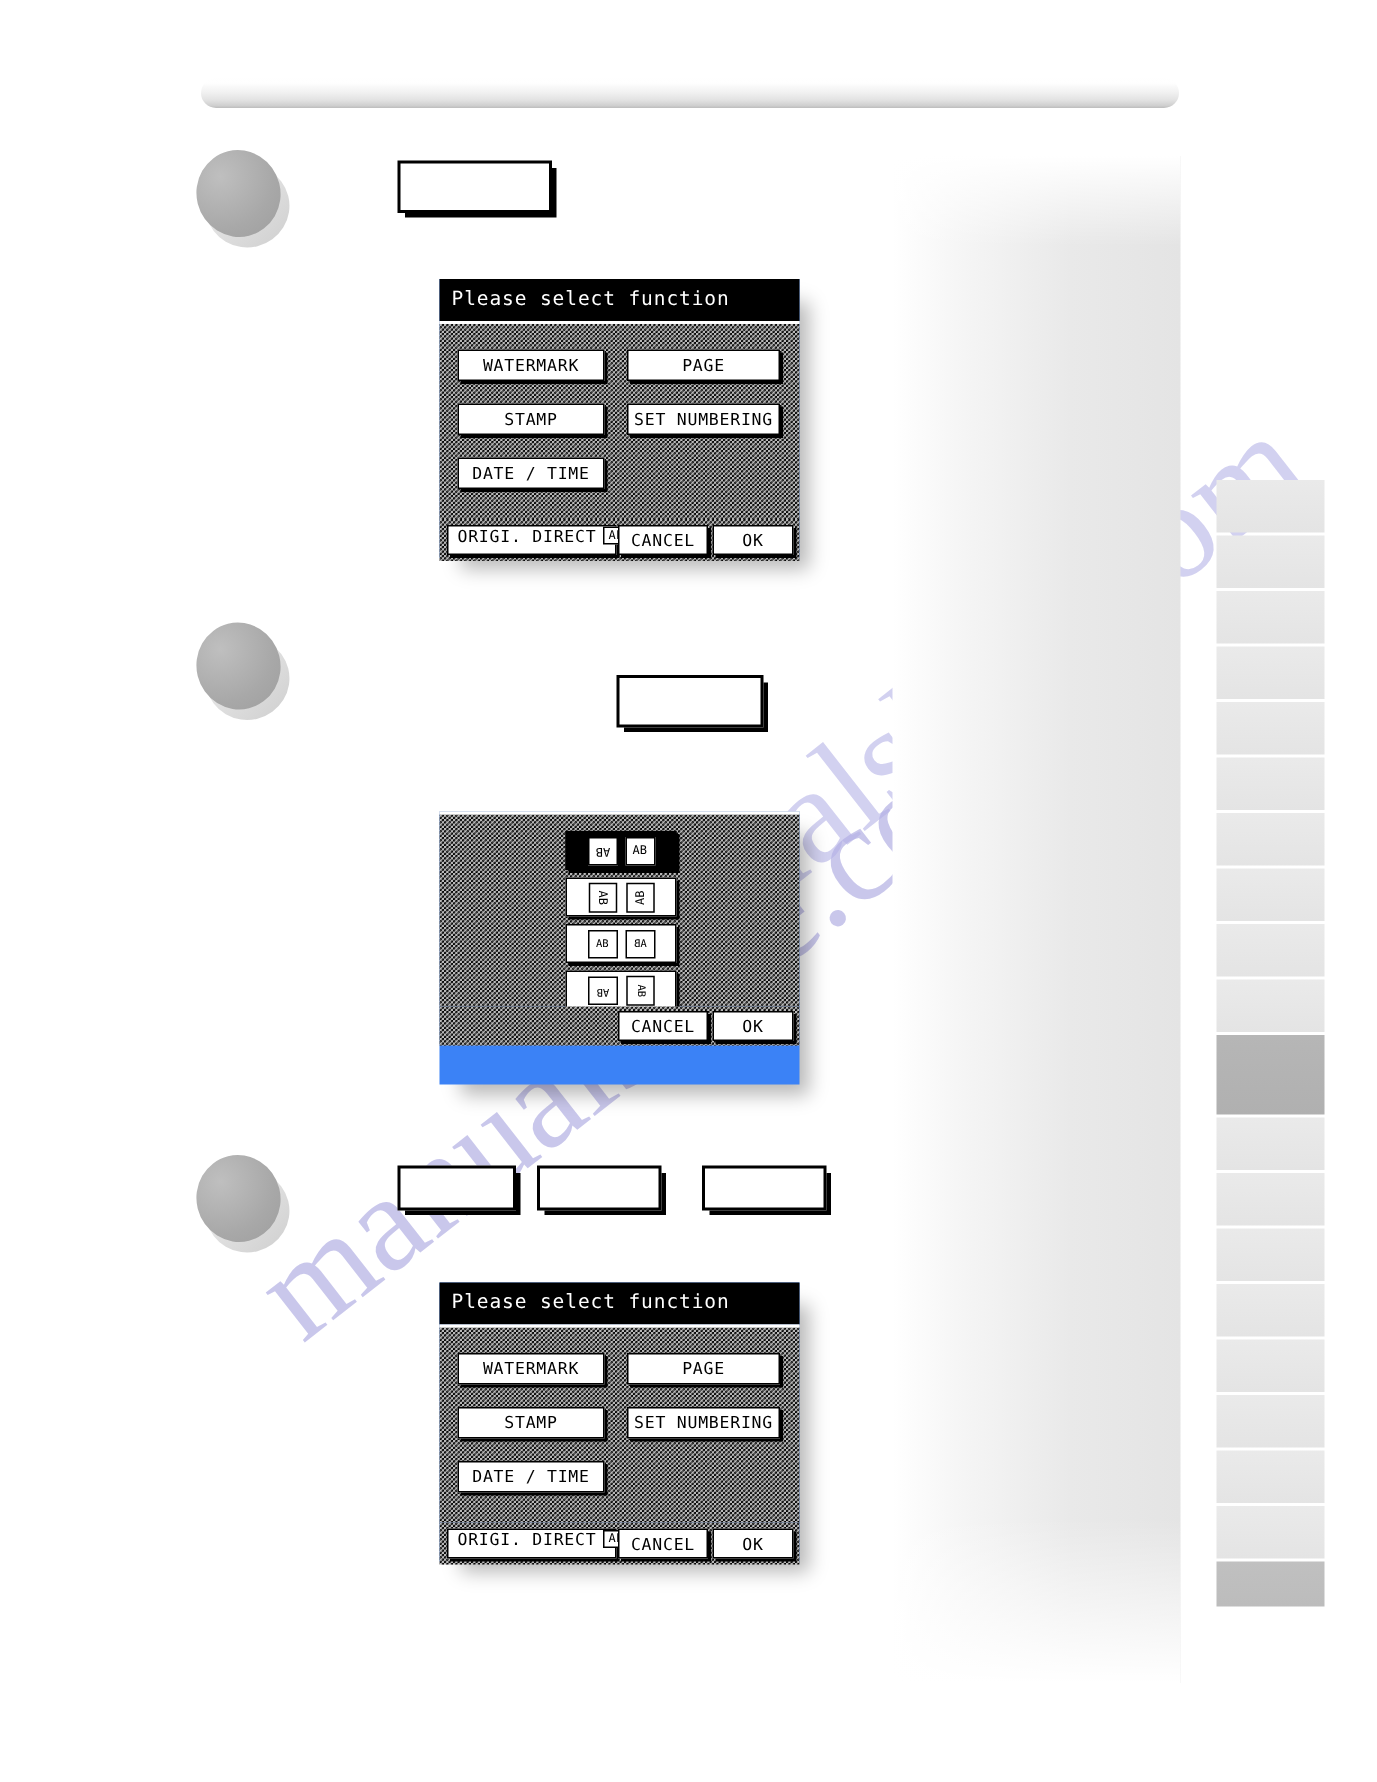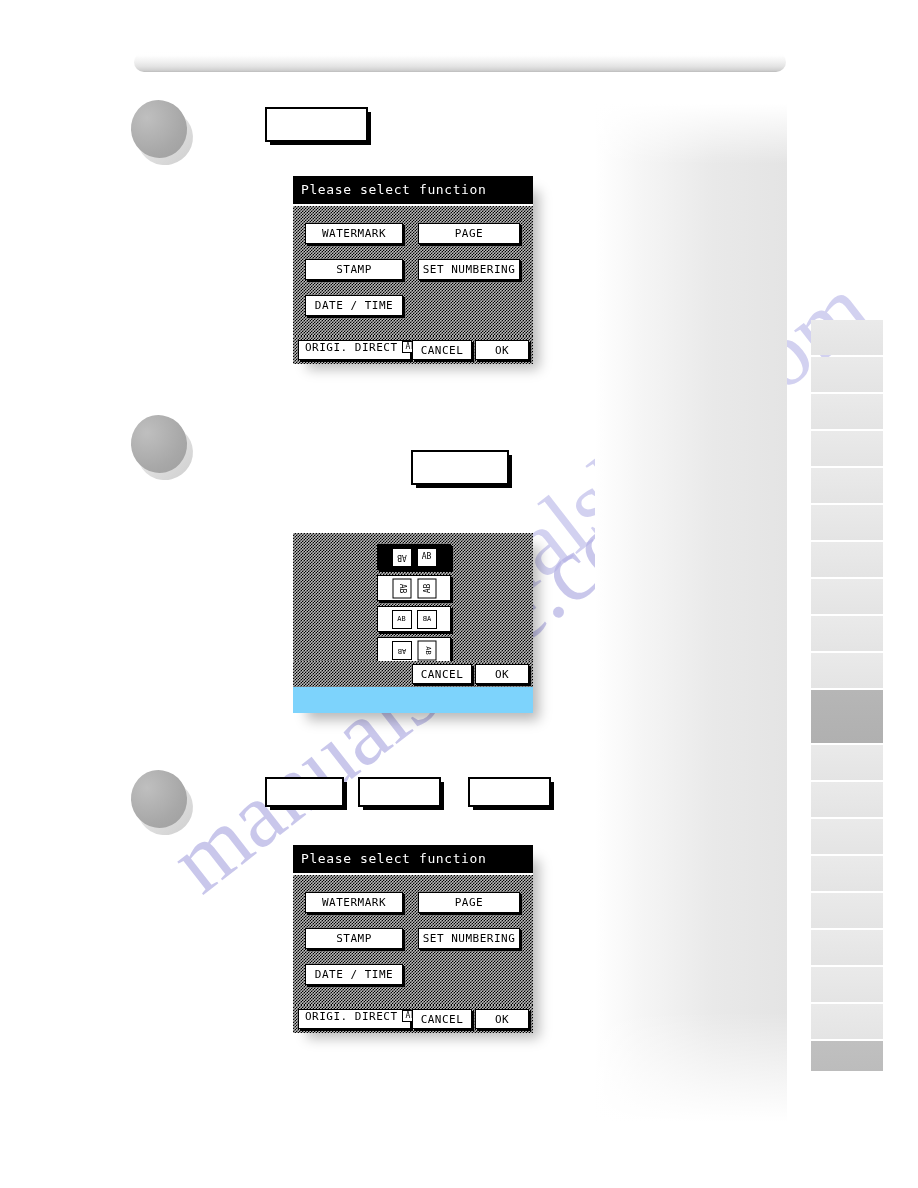--- a/index.html
+++ b/index.html
@@ -69,22 +69,23 @@
   }
 
   
   .keybox{
     position:absolute;background:#ffffff;border:2px solid #000000;
     box-shadow:4px 4px 0 -1px #000000;
   }
 
   
   .lcd{
-    position:absolute;background:#7dd3fc;
+    position:absolute;background:#3b82f6;
     box-shadow:10px 11px 12px -4px rgba(0,0,0,.28);
+    margin-top:10px;
   }
   .lcd-title{
     background:#000000;color:#ffffff;height:28px;line-height:28px;
     padding:0 0 0 8px;font-size:13px;letter-spacing:.6px;
     font-family:"DejaVu Sans Mono", monospace;
     white-space:nowrap;overflow:hidden;
   }
   .lcd-body{
     position:relative;
     background-color:#b9b9b9;

